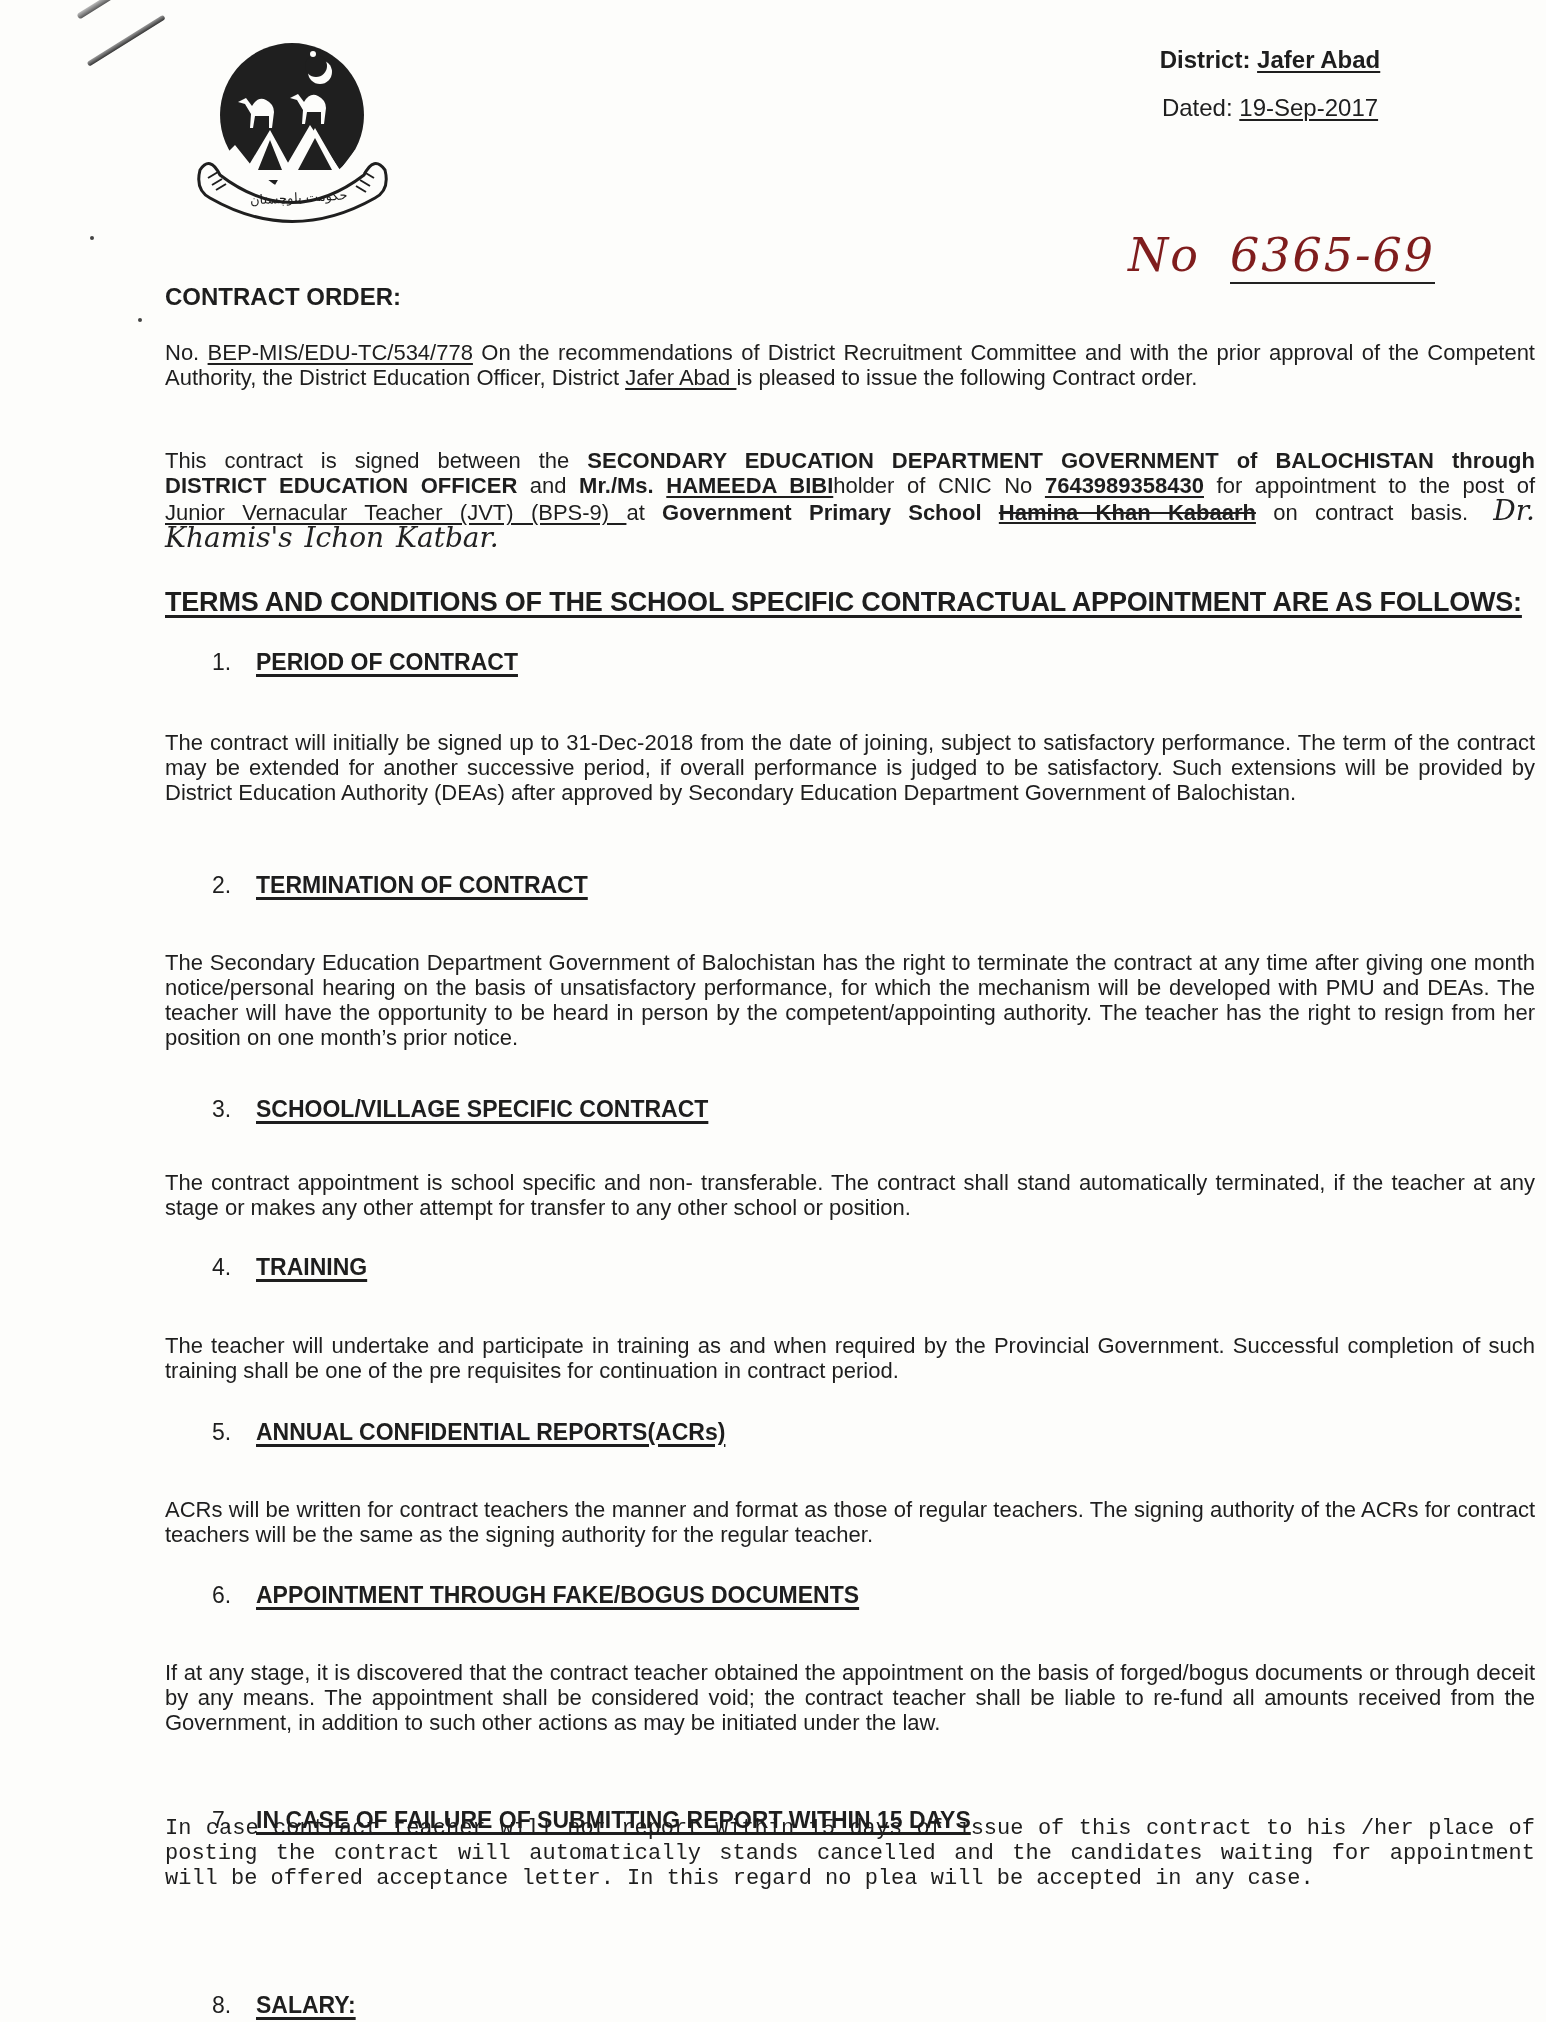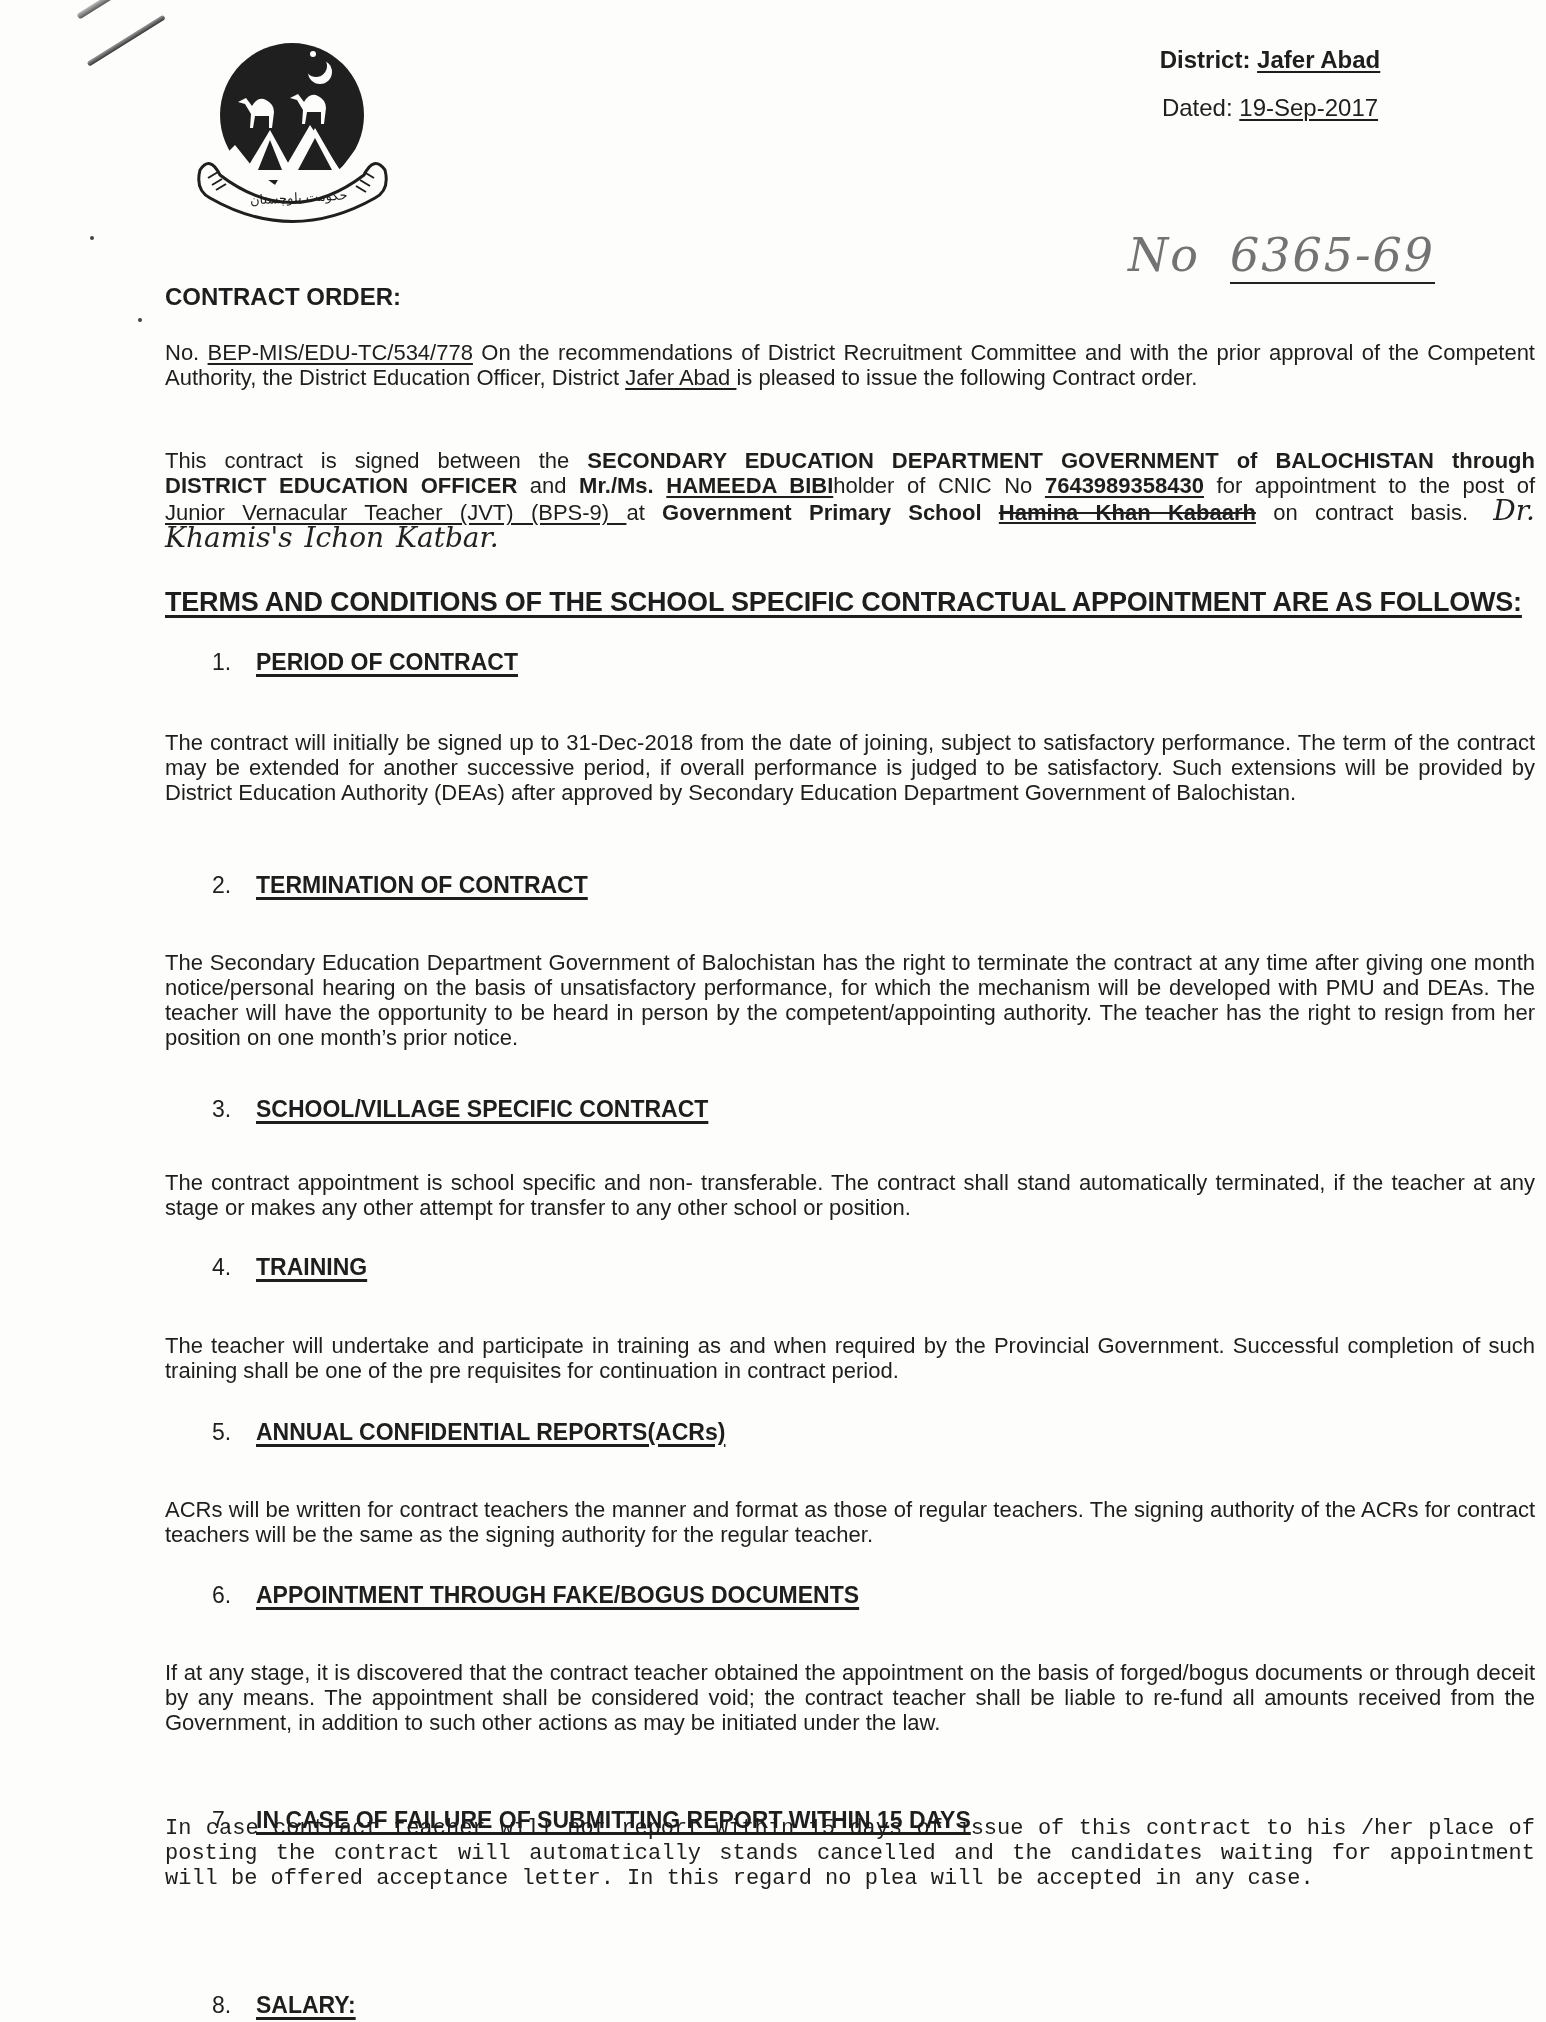--- a/index.html
+++ b/index.html
@@ -13,21 +13,21 @@
   .abs { position: absolute; }
   .pin { left: 78px; top: 14px; width: 110px; height: 6px; background: linear-gradient(#bbb,#555); transform: rotate(-32deg); transform-origin: left center; border-radius: 3px; }
   .pin2 { left: 88px; top: 62px; width: 90px; height: 5px; background: linear-gradient(#999,#333); transform: rotate(-32deg); transform-origin: left center; border-radius: 3px; }
   .logo { left: 180px; top: 30px; width: 225px; height: 200px; }
   .office { left: 1050px; top: 46px; width: 440px; text-align: center; }
   .office .l1 { font-weight: bold; font-size: 25px; margin-bottom: 22px; }
   .office .l2 { font-weight: bold; font-size: 25px; margin-bottom: 22px; }
   .office .l3 { font-weight: bold; font-size: 24px; margin-bottom: 20px; }
   .office .l4 { font-size: 24px; }
   u { text-decoration-thickness: 2px; text-underline-offset: 3px; }
-  .handno { left: 1128px; top: 228px; font-family: "DejaVu Serif", serif; font-style: italic; font-size: 46px; color: #737373; letter-spacing: 2px; }
+  .handno { left: 1128px; top: 228px; font-family: "DejaVu Serif", serif; font-style: italic; font-size: 46px; color: #7f1d1d; letter-spacing: 2px; }
   .handno .num { border-bottom: 2px solid #222; margin-left: 30px; }
   .doc { left: 165px; width: 1370px; font-size: 23px; line-height: 25px; }
   .title { font-weight: bold; font-size: 24px; text-decoration-thickness: 2px; text-underline-offset: 4px; }
   .just { text-align: justify; text-align-last: left; }
   .b { font-weight: bold; }
   .strike { text-decoration: line-through underline; }
   .handwrite { font-family: "DejaVu Serif", serif; font-style: italic; font-size: 28px; color: #222; margin-left: 8px; }
   .sec-head { font-weight: bold; font-size: 23px; }
   .sec-head .n { font-weight: normal; display: inline-block; width: 44px; text-align: left; }
   .sec-head .t { text-decoration: underline; text-decoration-thickness: 3px; text-underline-offset: 4px; }

